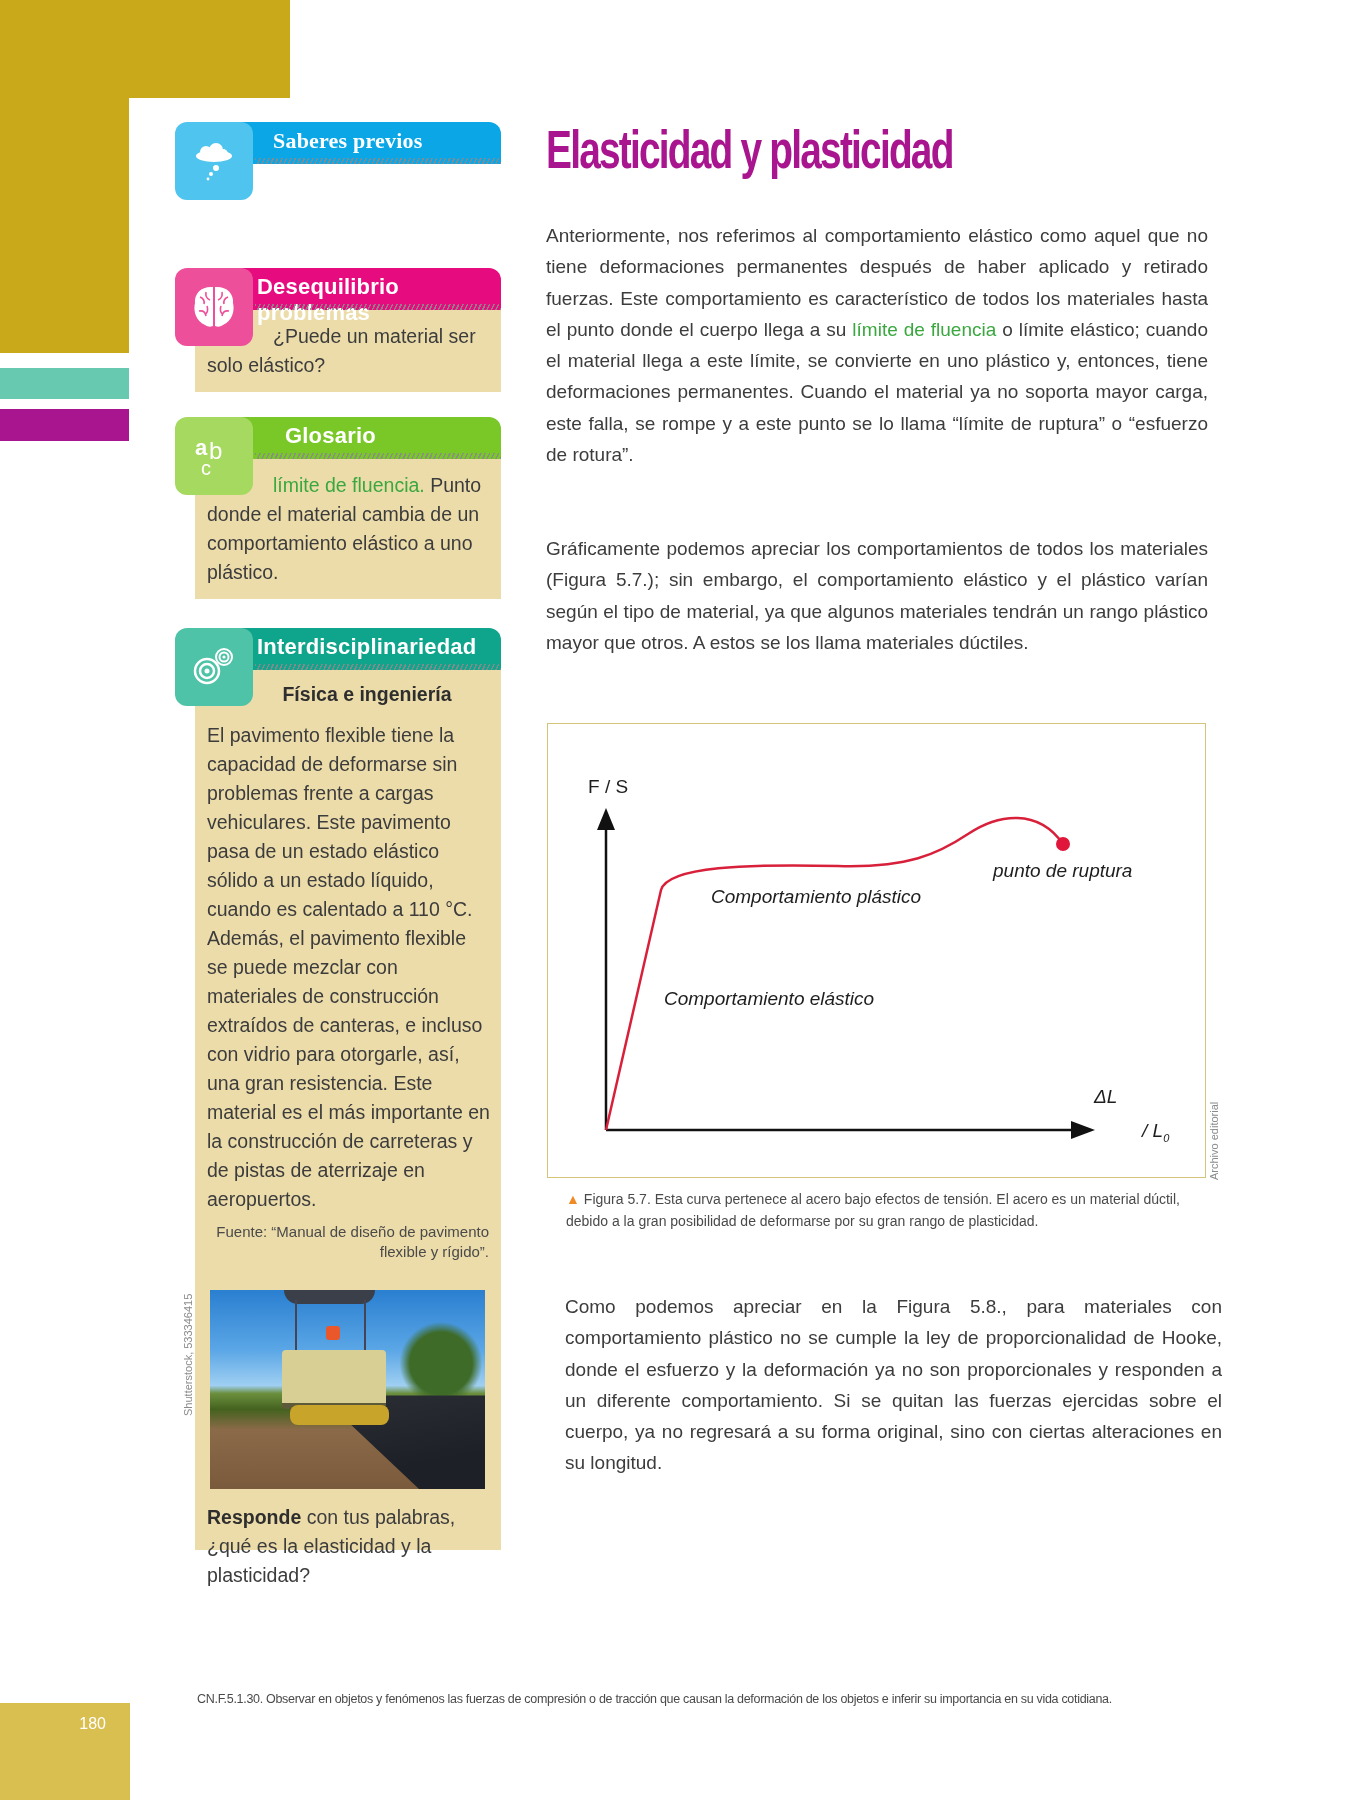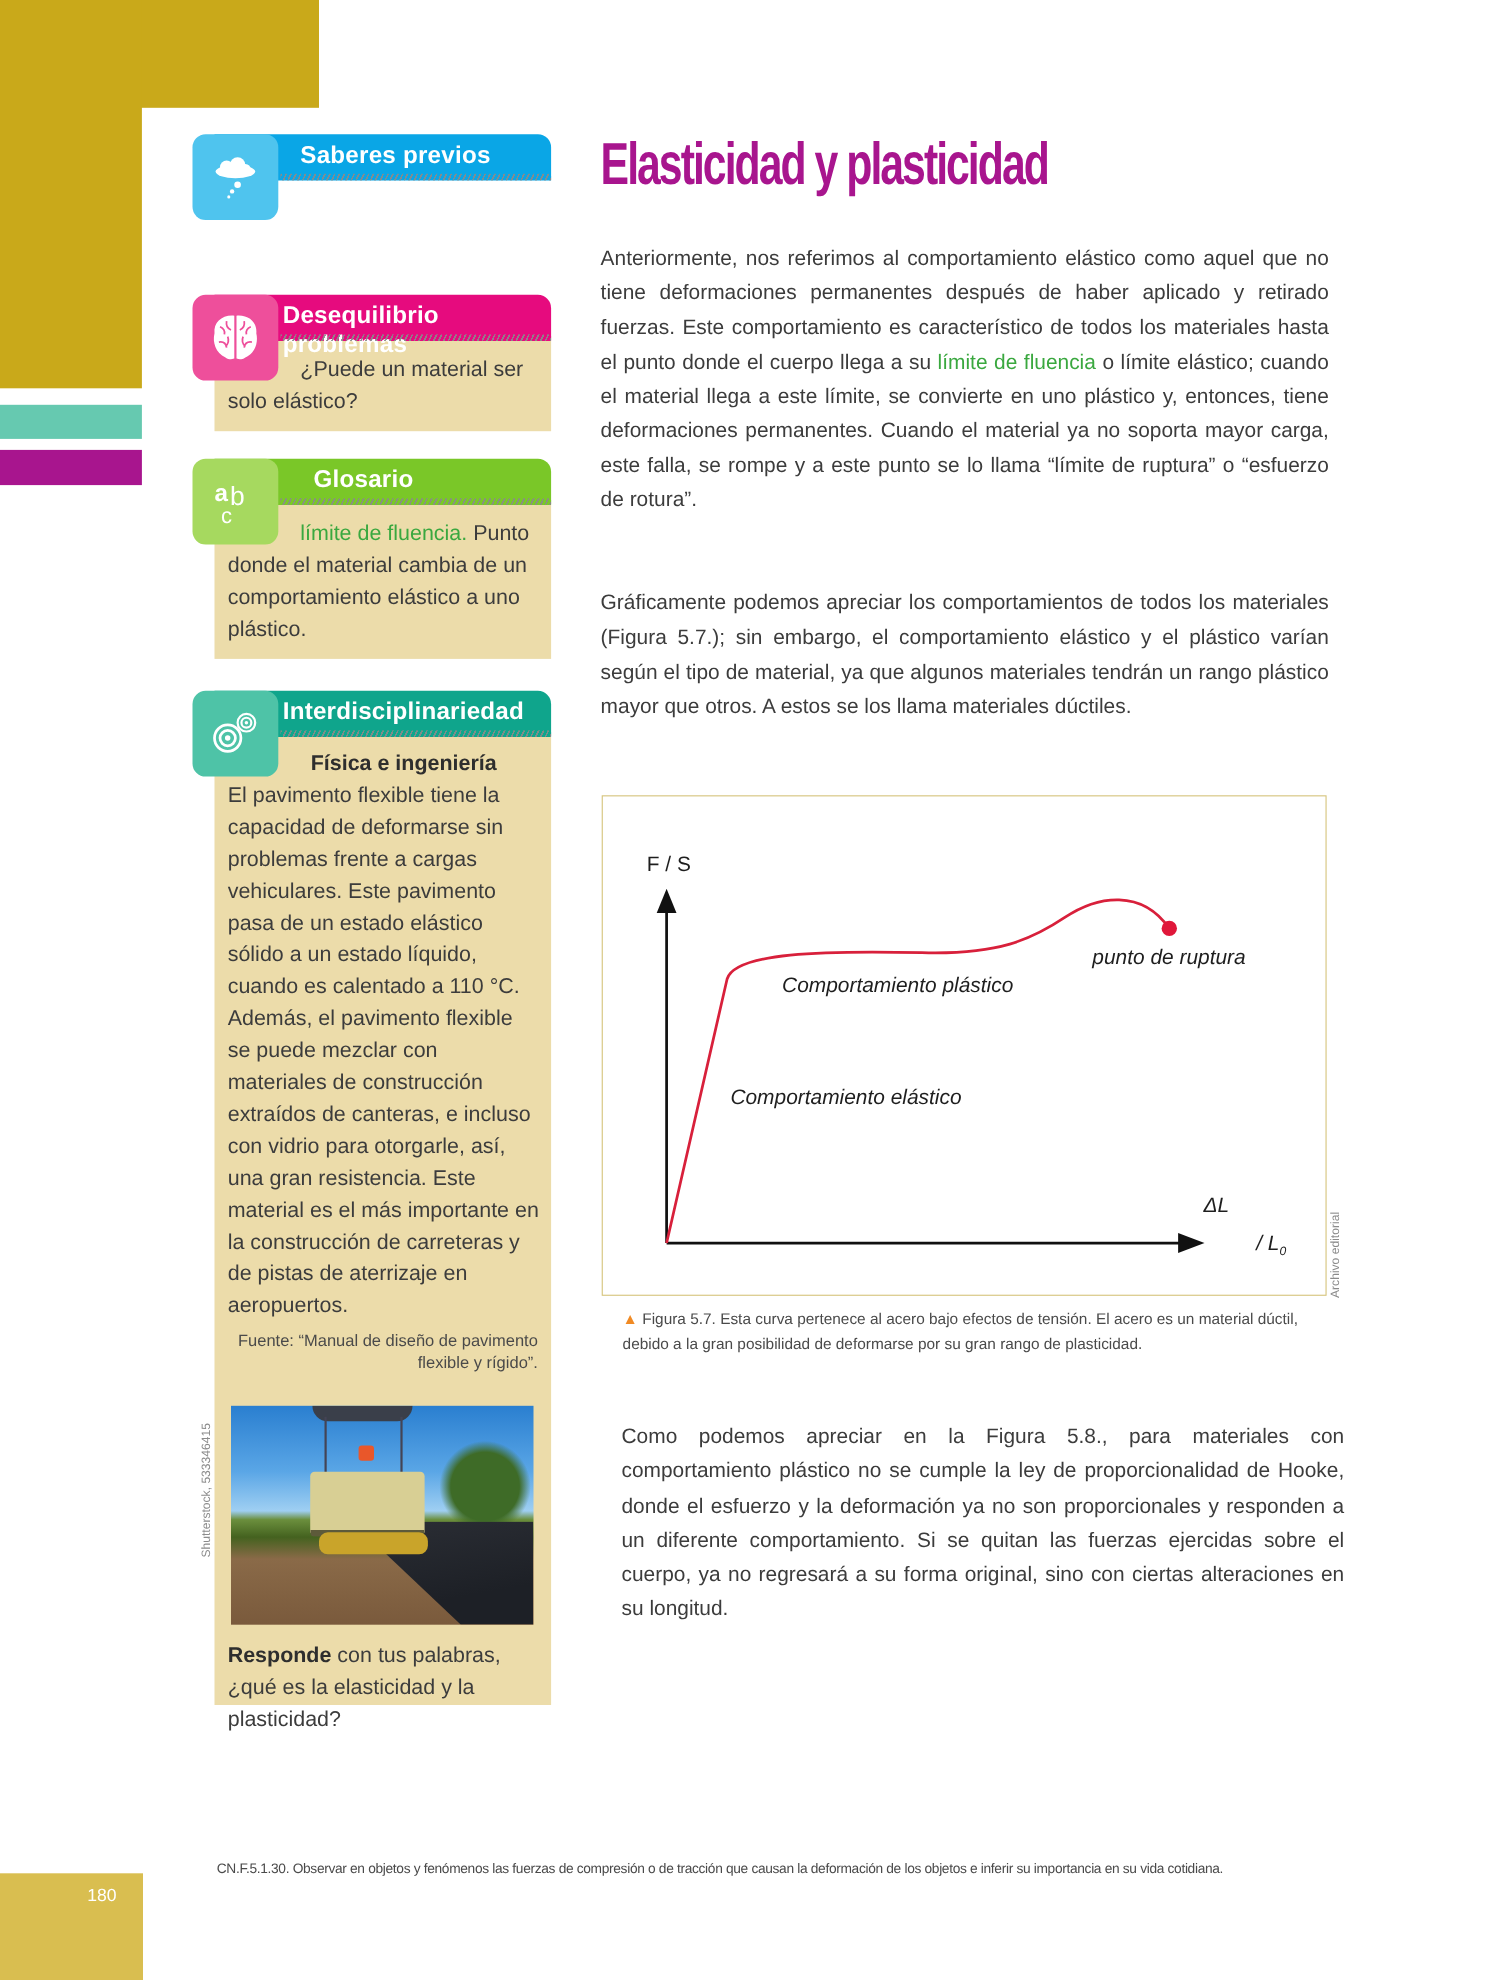--- a/index.html
+++ b/index.html
@@ -18,40 +18,40 @@
   .sbox { position: absolute; left: 175px; width: 326px; }
   .sbox .head { position: relative; margin-left: 20px; height: 42px; border-radius: 0 12px 0 0; }
   .sbox .head::after { content: ""; position: absolute; left: 60px; right: 0; bottom: 0; height: 6px;
     background: repeating-linear-gradient(115deg, #8a8a8a 0 1.5px, transparent 1.5px 4px); opacity: .9; }
   .sbox .head-title { position: absolute; left: 78px; top: 6px; color: #ffffff; font-size: 22px; font-weight: bold; letter-spacing: .2px; }
   .sbox .icon-tile { position: absolute; left: 0; top: 0; width: 78px; height: 78px; border-radius: 12px; z-index: 2; display: flex; align-items: center; justify-content: center; }
   .sbox .body { margin-left: 20px; background: #ecdcaa; padding: 12px 10px 10px 12px; font-size: 19.5px; line-height: 29px; color: #3c3c3c; }
   .indent { display: inline-block; width: 66px; }
 
   #box-saberes { top: 122px; }
-  #box-saberes .head { background: #0aa6e6; }
+  #box-saberes .head { background: #0aa6e6; font-family: Liberation Serif, serif; }
   #box-saberes .icon-tile { background: #4fc4ee; }
   #box-saberes .body { height: 84px; }
 
   #box-deseq { top: 268px; }
   #box-deseq .head { background: #e60b7e; }
   #box-deseq .icon-tile { background: #ee4f9b; }
   #box-deseq .body { height: 82px; }
 
   #box-glos { top: 417px; }
   #box-glos .head { background: #7ac728; }
   #box-glos .icon-tile { background: #a6d95f; }
   #box-glos .body { height: 140px; }
   .green-term { color: #3aa83f; }
 
   #box-inter { top: 628px; }
   #box-inter .head { background: #0fa58c; }
   #box-inter .icon-tile { background: #4ec3a7; }
   #box-inter .body { height: 880px; padding-top: 10px; }
-  .inter-subtitle { text-align: center; font-weight: bold; color: #2e2e2e; padding-left: 36px; margin-bottom: 0; }
+  .inter-subtitle { text-align: center; font-weight: bold; color: #2e2e2e; padding-left: 36px; margin-bottom: 12px; }
   .source { font-size: 15px; line-height: 20px; text-align: right; color: #4a4a4a; margin-top: 8px; padding-right: 2px; }
   .photo { display: block; width: 275px; height: 199px; margin: 28px 0 0 3px; position: relative; overflow: hidden;
     background: linear-gradient(180deg, #2a7fd0 0%, #5aa6e6 30%, #9fcff2 48%, #6b8f3d 52%, #44621f 60%, #8a6a48 70%, #7a5a3c 100%); }
   .photo .road { position: absolute; left: 40%; top: 53%; right: 0; bottom: 0; background: linear-gradient(170deg, #2b2e35, #1d2026 70%); clip-path: polygon(0 0, 100% 0, 100% 100%, 60% 100%); }
   .photo .roller-body { position: absolute; left: 26%; top: 30%; width: 38%; height: 30%; background: #d8cf94; border-radius: 4px; border-bottom: 6px solid #5d5a3a; }
   .photo .roller-roof { position: absolute; left: 27%; top: 0; width: 33%; height: 7%; background: #3a3f4a; border-radius: 0 0 20px 20px; }
   .photo .roller-post-l { position: absolute; left: 31%; top: 5%; width: 2px; height: 28%; background: #445; }
   .photo .roller-post-r { position: absolute; left: 56%; top: 5%; width: 2px; height: 28%; background: #445; }
   .photo .worker { position: absolute; left: 42%; top: 18%; width: 14px; height: 14px; background: #e9572a; border-radius: 3px; }
   .photo .trees { position: absolute; right: 0; top: 10%; width: 32%; height: 45%; background: radial-gradient(circle at 50% 60%, #3e6b27 0 45%, transparent 60%); }

